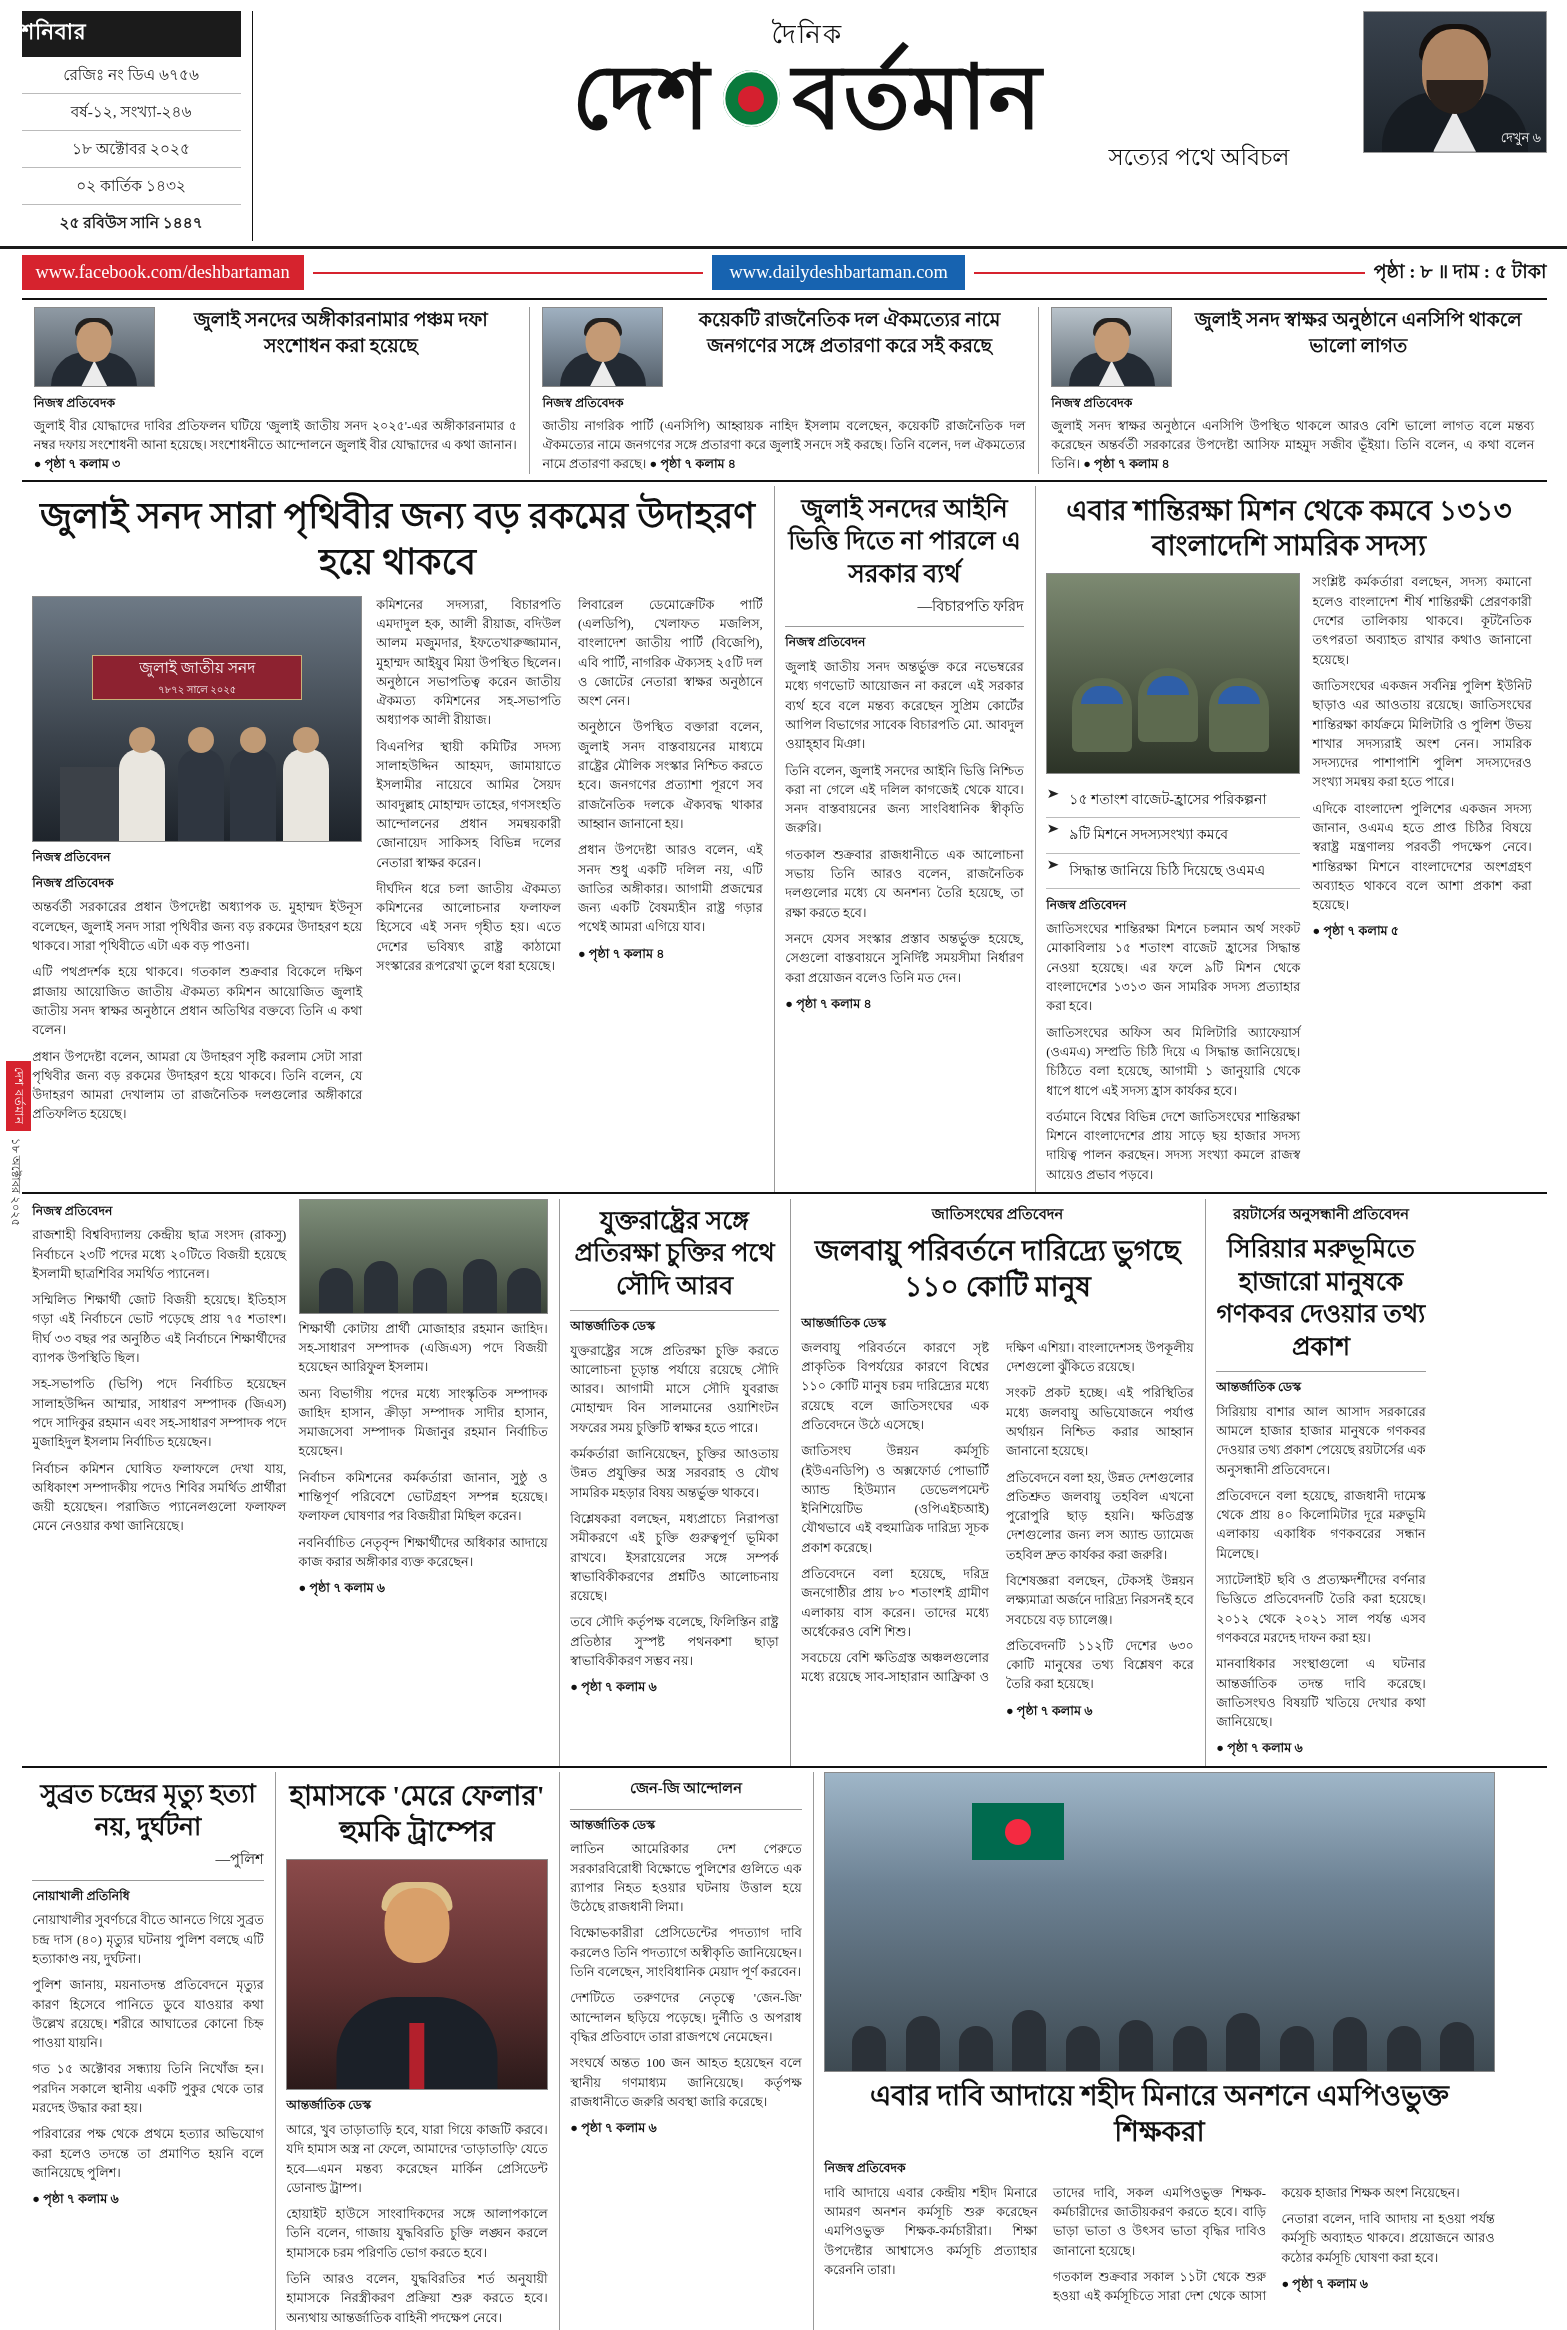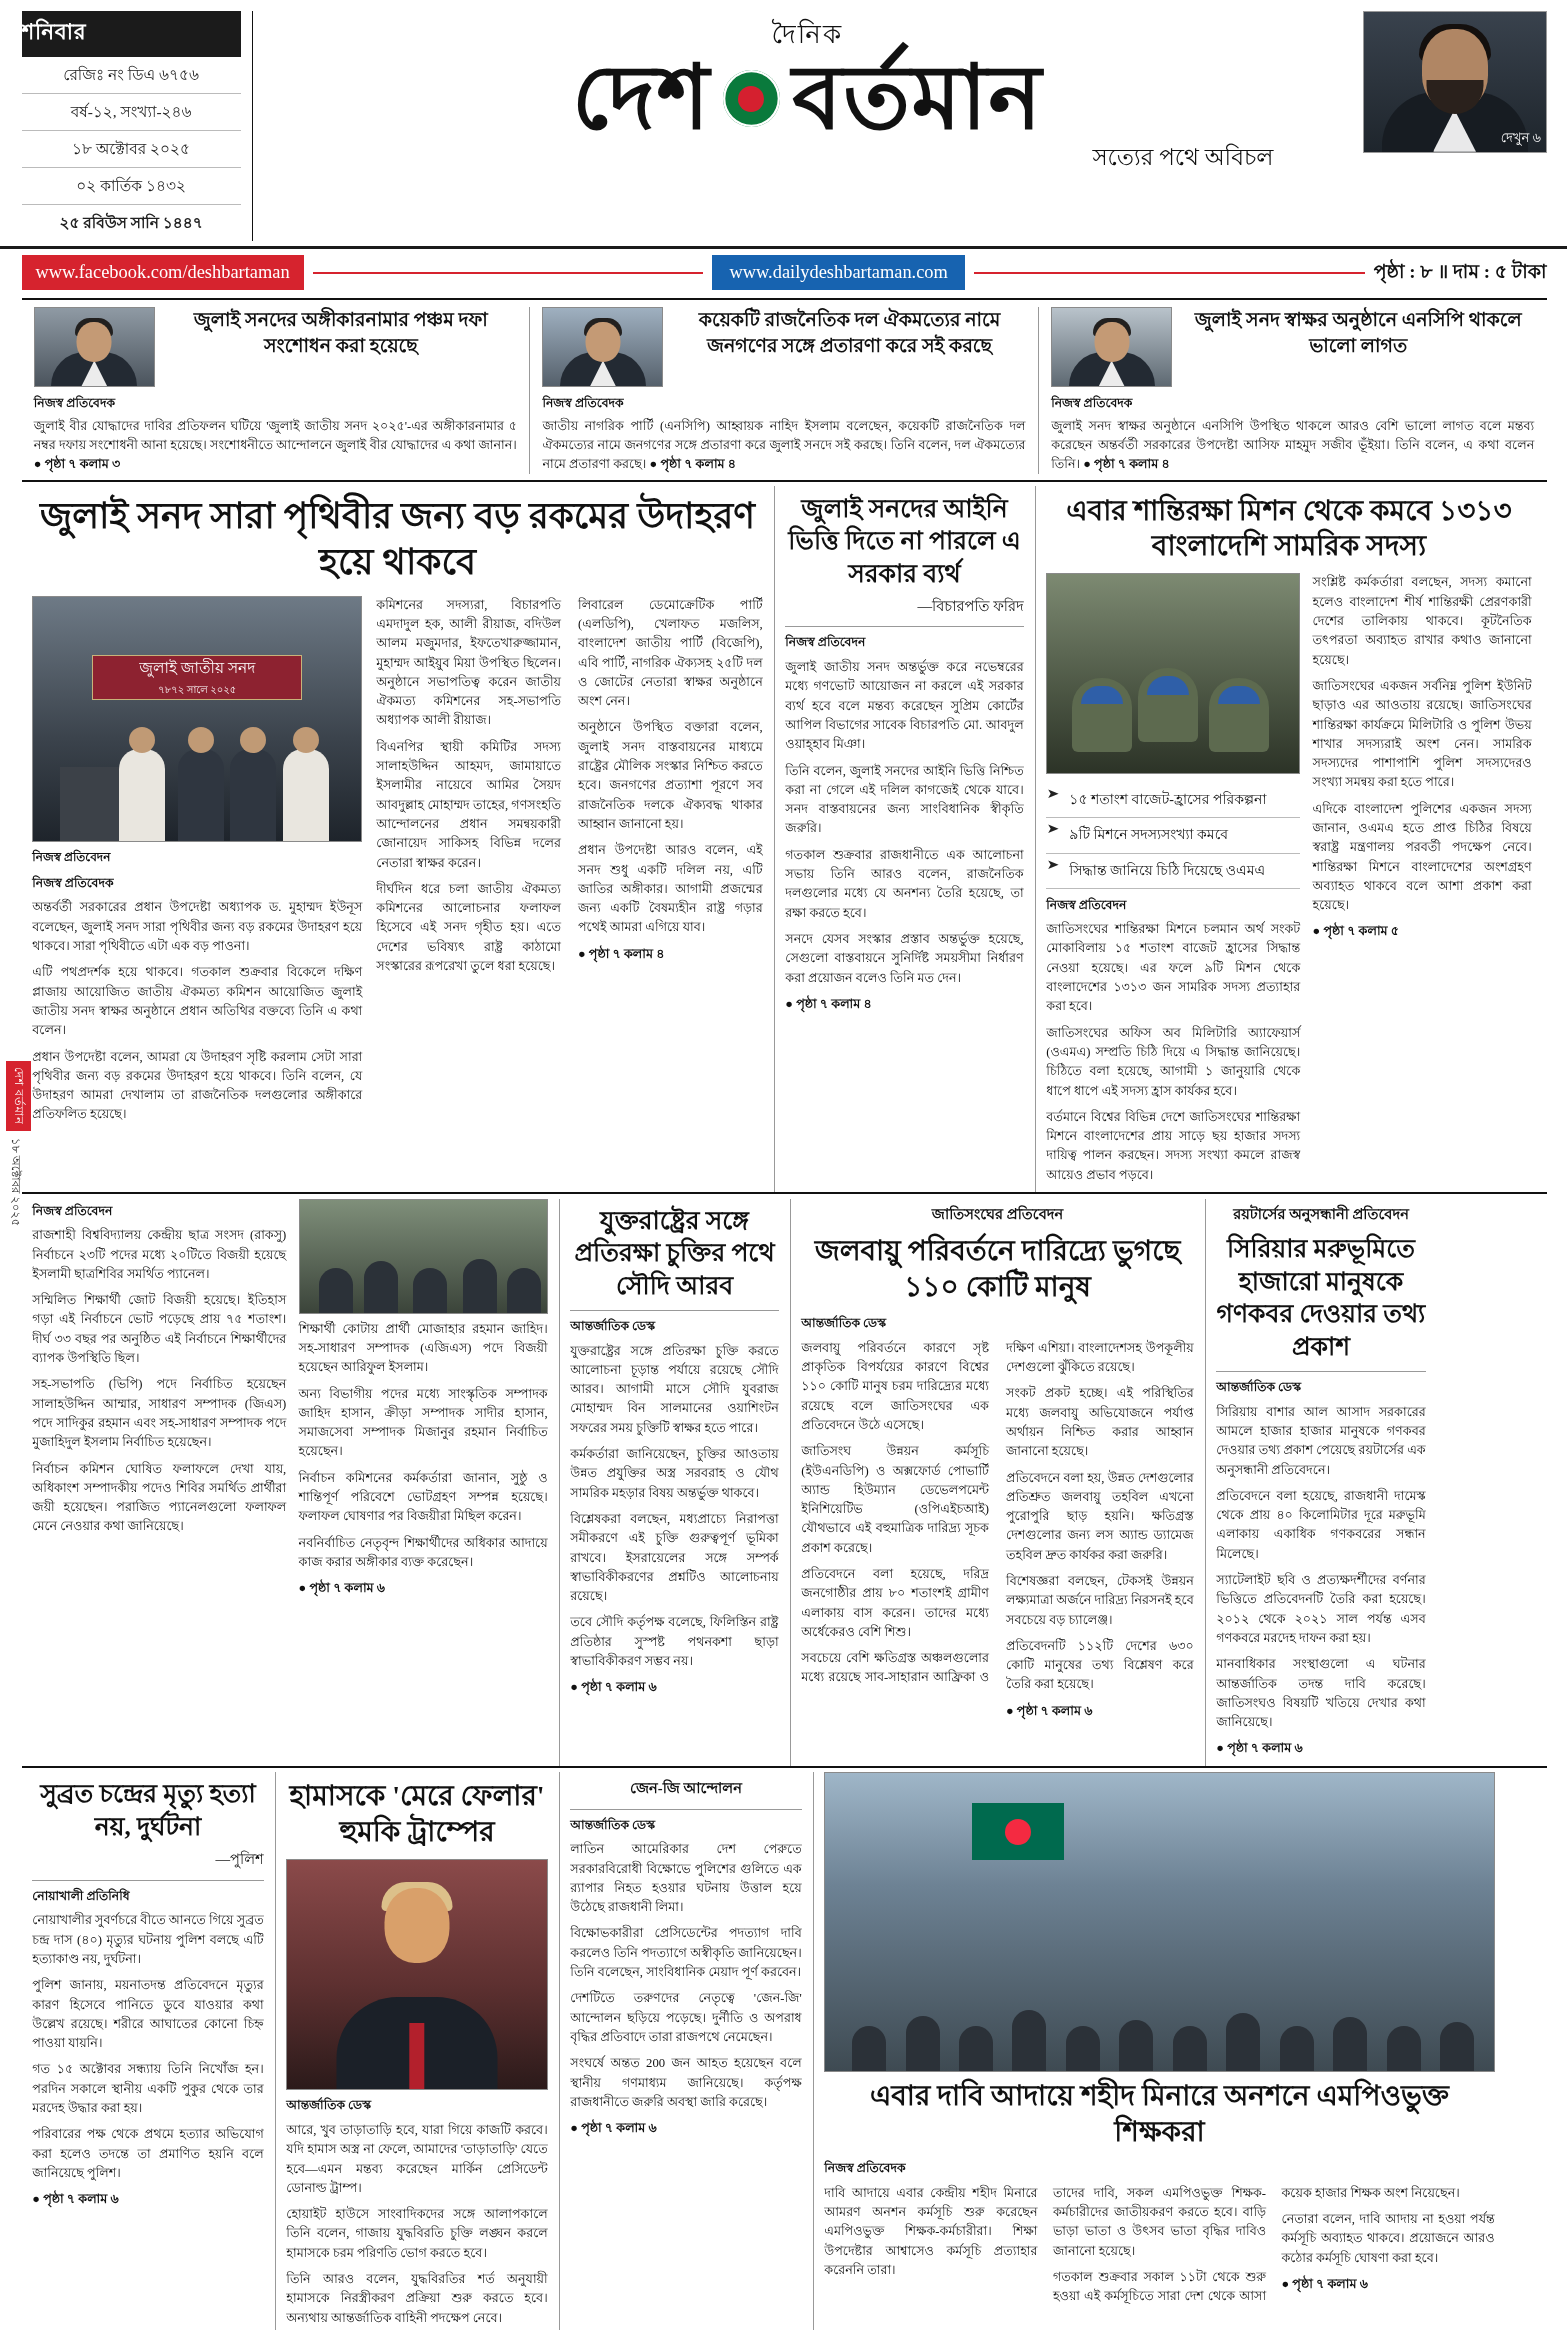--- a/index.html
+++ b/index.html
@@ -23,21 +23,21 @@
     background:#1b1b1b; color:#fff; text-align:left; font-size:21.5px;
     padding:4.6px 0 6.1px 0; font-weight:bold; letter-spacing:0.8px;
   }
   .mh-left ul { list-style:none; margin:0; padding:0; }
   .mh-left li {
     font-size:15.4px; text-align:center; padding:5.4px 0 4.6px 0;
     border-bottom:0.8px solid #bbb; color:#222;
   }
   .mh-left li:last-child { border-bottom:none;font-weight:bold; }
 
-  .mh-center { flex:1; text-align:center; padding: 0 28px; position:relative; }
+  .mh-center { flex:1; text-align:center; padding: 0 12px; position:relative; }
   .mh-kicker { font-size:26px; letter-spacing:2.3px; margin-top:3.1px; color:#111; }
   .mh-title {
     font-size:89px; font-weight:bold; line-height:1.02; margin-top:-4.6px;
     display:flex; align-items:center; justify-content:center; gap:12.3px;
   }
   .mh-title .word { letter-spacing:1.5px; }
   .mh-flag {
     width:57px; height:57px; border-radius:50%; background:#0a7a3c;
     display:inline-flex; align-items:center; justify-content:center;
     box-shadow: 0 0 0 2.3px #fff inset;
@@ -495,21 +495,21 @@
     </div>
 
     <div class="col bordR" style="width:254px;">
       <div class="kicker-center">জেন-জি আন্দোলন</div>
       <div class="hr-light"></div>
       <div class="byline">আন্তর্জাতিক ডেস্ক</div>
       <div class="text1">
         <p>লাতিন আমেরিকার দেশ পেরুতে সরকারবিরোধী বিক্ষোভে পুলিশের গুলিতে এক র‍্যাপার নিহত হওয়ার ঘটনায় উত্তাল হয়ে উঠেছে রাজধানী লিমা।</p>
         <p>বিক্ষোভকারীরা প্রেসিডেন্টের পদত্যাগ দাবি করলেও তিনি পদত্যাগে অস্বীকৃতি জানিয়েছেন। তিনি বলেছেন, সাংবিধানিক মেয়াদ পূর্ণ করবেন।</p>
         <p>দেশটিতে তরুণদের নেতৃত্বে 'জেন-জি' আন্দোলন ছড়িয়ে পড়েছে। দুর্নীতি ও অপরাধ বৃদ্ধির প্রতিবাদে তারা রাজপথে নেমেছেন।</p>
-        <p>সংঘর্ষে অন্তত 200 জন আহত হয়েছেন বলে স্থানীয় গণমাধ্যম জানিয়েছে। কর্তৃপক্ষ রাজধানীতে জরুরি অবস্থা জারি করেছে।</p>
+        <p>সংঘর্ষে অন্তত 100 জন আহত হয়েছেন বলে স্থানীয় গণমাধ্যম জানিয়েছে। কর্তৃপক্ষ রাজধানীতে জরুরি অবস্থা জারি করেছে।</p>
         <p class="cont">● পৃষ্ঠা ৭ কলাম ৬</p>
       </div>
     </div>
 
     <div class="col" style="width:692px;">
       <div class="photo rally">
         <div class="rally-flag">
             <i></i>
           </div>
         <div class="crowd-dot" style="left:4%;"></div>

